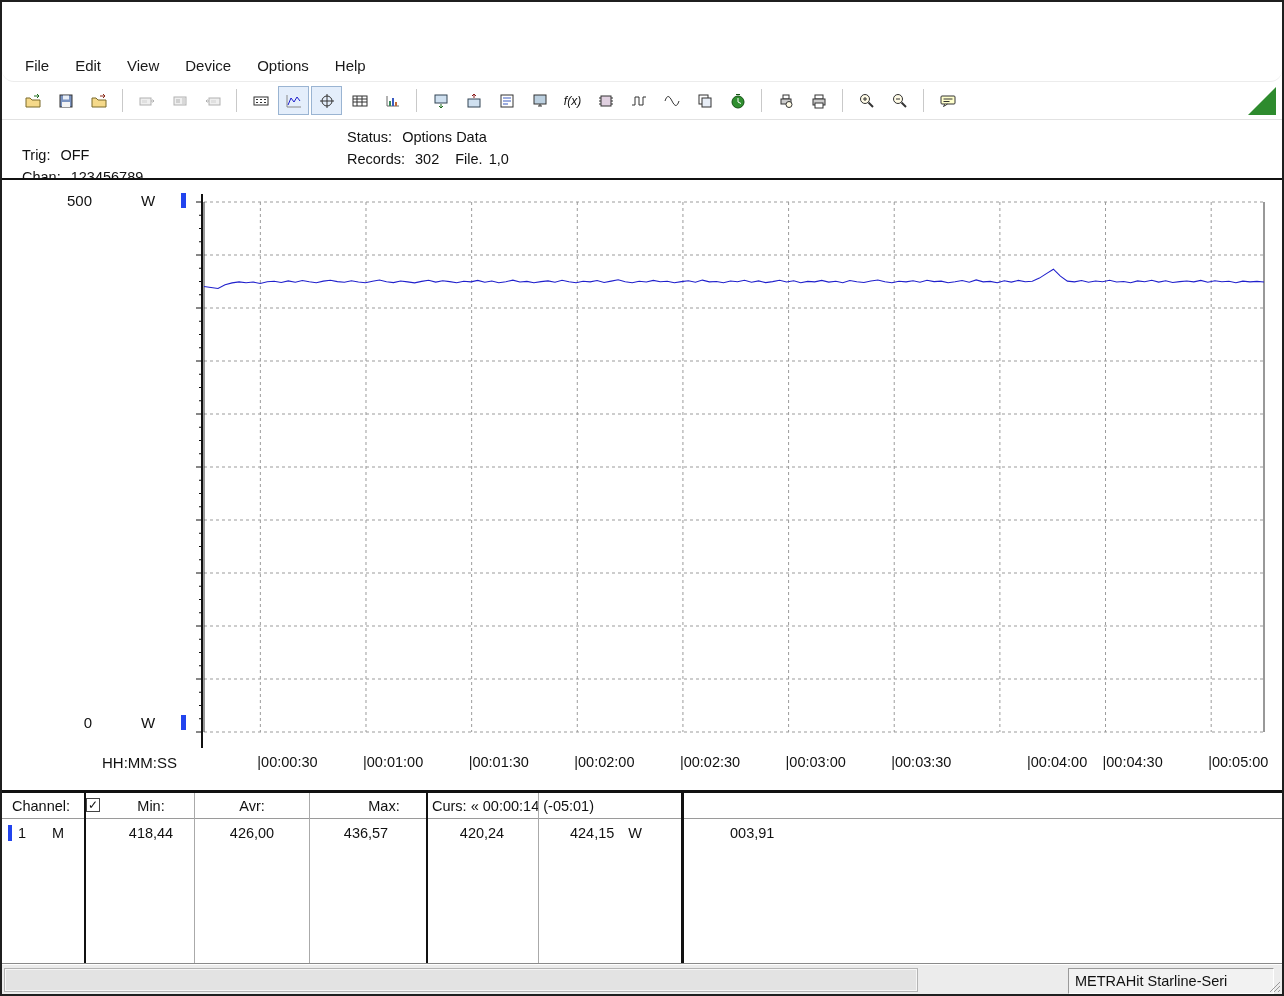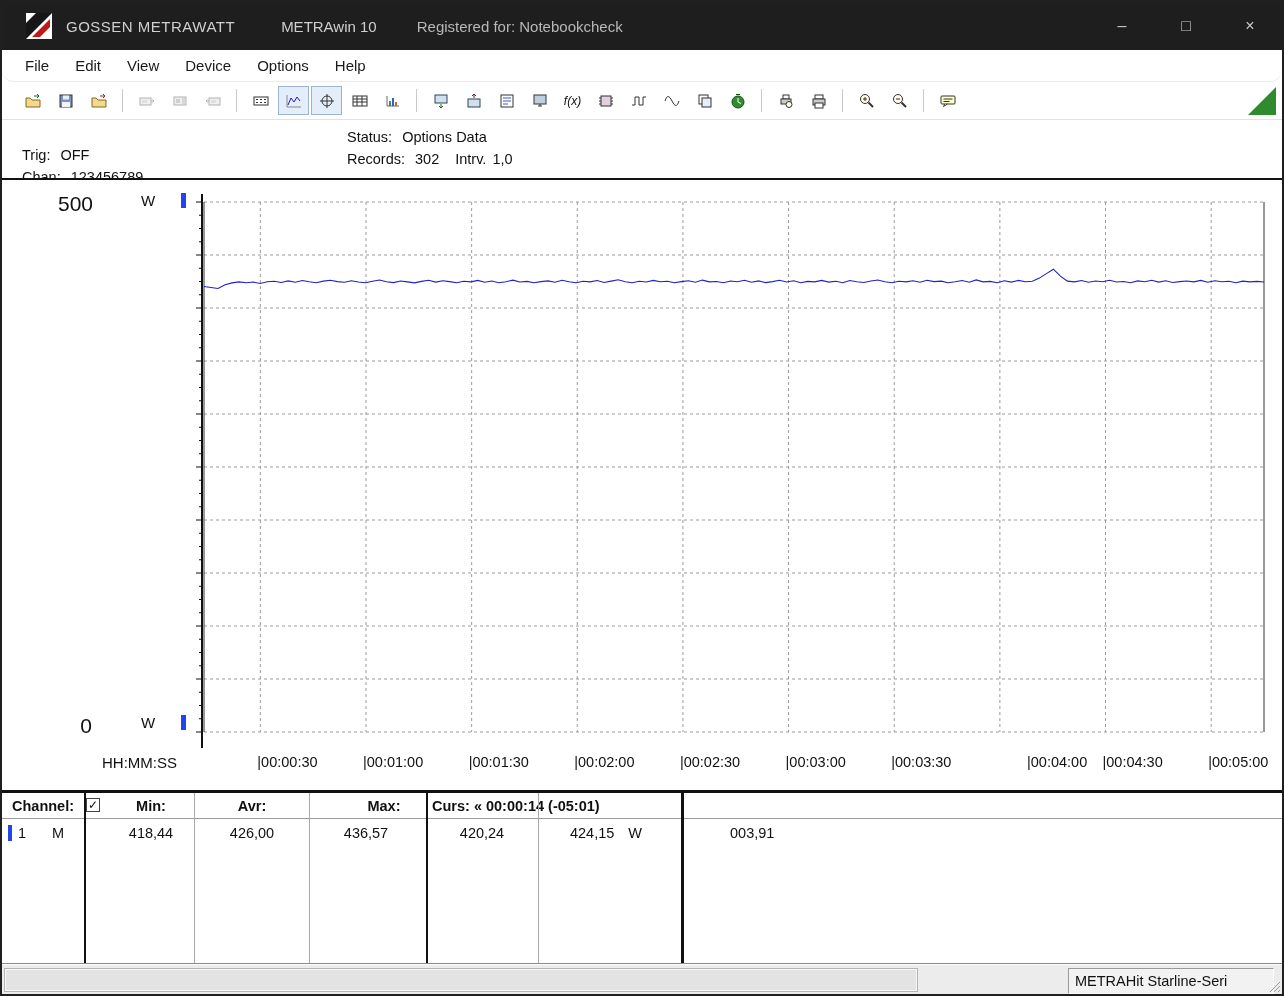--- a/index.html
+++ b/index.html
@@ -36,21 +36,21 @@
                   border-left:28px solid transparent;border-bottom:28px solid #2e8b2e;}
   
   #infopanel{position:absolute;left:0;top:118px;width:100%;height:60px;background:#fff;
              border-bottom:2px solid #111;font-size:14.5px;}
   #infopanel .col1{position:absolute;left:20px;top:6px;line-height:22px;margin-top:18px;}
   #infopanel .col2{position:absolute;left:345px;top:6px;line-height:22px;}
   .ilbl{display:inline-block;}
   .ival{display:inline-block;margin-left:10px;}
   
   #chart-region{position:absolute;left:0;top:178px;width:1284px;height:610px;background:#fff;}
-  .ylab{position:absolute;font-size:21px;}
+  .ylab{position:absolute;font-size:15px;}
   #y-max-label{left:56px;top:12px;width:34px;text-align:right;}
   #y-min-label{left:56px;top:534px;width:34px;text-align:right;}
   .yunit{position:absolute;left:139px;font-size:15px;}
   .chan-marker{position:absolute;left:179px;width:5px;height:15px;background:#2244ee;}
   #plot-svg{position:absolute;left:194px;top:12px;}
   #plot-svg .grid{stroke:#9b9b9b;stroke-width:1;stroke-dasharray:3,3;}
   #plot-svg .axis{stroke:#111;stroke-width:1;}
   #plot-svg .axismain{stroke:#111;stroke-width:2;}
   #plot-svg .cursor{stroke:#333;stroke-width:1;}
   #plot-svg .series{fill:none;stroke-width:1.1;}
@@ -58,21 +58,21 @@
   .xtick{position:absolute;top:574px;font-size:14.5px;white-space:nowrap;}
   
   #table-region{position:absolute;left:0;top:788px;width:1284px;height:175px;background:#fff;font-size:14.5px;}
   #table-top-border{position:absolute;left:0;top:0;width:100%;height:3px;background:#111;}
   #table-header-underline{position:absolute;left:0;top:28px;width:100%;height:1px;background:#9a9a9a;}
   #table-bottom-line{position:absolute;left:0;top:173px;width:100%;height:1px;background:#8a8a8a;}
   .vline{position:absolute;top:3px;height:170px;}
   .vblack{width:2px;background:#111;}
   .vgray{width:1px;background:#aaa;}
   .vthick{width:3px;background:#111;}
-  .th{position:absolute;top:8px;font-weight:bold;}
+  .th{position:absolute;top:8px;}
   .td{position:absolute;top:35px;}
   .cellc{text-align:center;}
   #channel-checkbox{position:absolute;left:84px;top:8px;width:14px;height:14px;border:1px solid #444;
                     background:#fff;font-size:12px;line-height:12px;text-align:center;color:#111;}
   #row-marker{position:absolute;left:6px;top:35px;width:4px;height:16px;background:#2244ee;}
   .unit-w{margin-left:14px;}
   
   #bottombar{position:absolute;left:0;top:963px;width:100%;height:33px;background:#ececec;}
   #hscrollbar{position:absolute;left:2px;top:3px;width:914px;height:24px;background:#f7f7f7;
               border:1px solid #b4b4b4;}
@@ -81,37 +81,20 @@
                     border-top:1px solid #9a9a9a;border-left:1px solid #9a9a9a;
                     border-bottom:1px solid #fff;border-right:1px solid #fff;
                     font-size:14.5px;display:flex;align-items:center;padding-left:6px;white-space:nowrap;overflow:hidden;}
   #resize-grip{position:absolute;right:1px;bottom:1px;}
 </style>
 </head>
 <body>
 
 <div id="app">
 
-  <div id="titlebar">
-    <span class="appicon">
-      <svg width="26" height="26" viewBox="0 0 26 26">
-        <rect x="0" y="0" width="26" height="26" fill="#ffffff"></rect>
-        <path d="M0 26 L26 0 L10 0 L0 10 Z" fill="#161616"></path>
-        <path d="M6 24 L24 6 L24 14 L14 24 Z" fill="#c01818"></path>
-      </svg>
-    </span>
-    <span class="brand">GOSSEN METRAWATT</span>
-    <span class="appname">METRAwin 10</span>
-    <span class="registered">Registered for: Notebookcheck</span>
-    <div id="win-controls">
-      <div class="winbtn">–</div>
-      <div class="winbtn">□</div>
-      <div class="winbtn">×</div>
-    </div>
-  </div>
 
   <div id="menubar">
     <span class="menu-item">File</span>
     <span class="menu-item">Edit</span>
     <span class="menu-item">View</span>
     <span class="menu-item">Device</span>
     <span class="menu-item">Options</span>
     <span class="menu-item">Help</span>
   </div>
 
@@ -338,21 +321,21 @@
     <span id="toolbar-corner"></span>
   </div>
 
   <div id="infopanel">
     <div class="col1">
       <div><span class="ilbl">Trig:</span><span class="ival">OFF</span></div>
       <div><span class="ilbl">Chan:</span><span class="ival">123456789</span></div>
     </div>
     <div class="col2">
       <div><span class="ilbl">Status:</span><span class="ival">Options Data</span></div>
-      <div><span class="ilbl">Records:</span><span class="ival">302</span><span class="ival" style="margin-left:16px;">Intrv.</span><span class="ival" style="margin-left:6px;">1,0</span></div>
+      <div><span class="ilbl">Records:</span><span class="ival">302</span><span class="ival" style="margin-left:16px;">File.</span><span class="ival" style="margin-left:6px;">1,0</span></div>
     </div>
   </div>
 
   <div id="chart-region">
     <span class="ylab" id="y-max-label">500</span>
     <span class="yunit" style="top:12px;">W</span>
     <span class="chan-marker" style="top:13px;"></span>
     <span class="ylab" id="y-min-label">0</span>
     <span class="yunit" style="top:534px;">W</span>
     <span class="chan-marker" style="top:535px;"></span>

